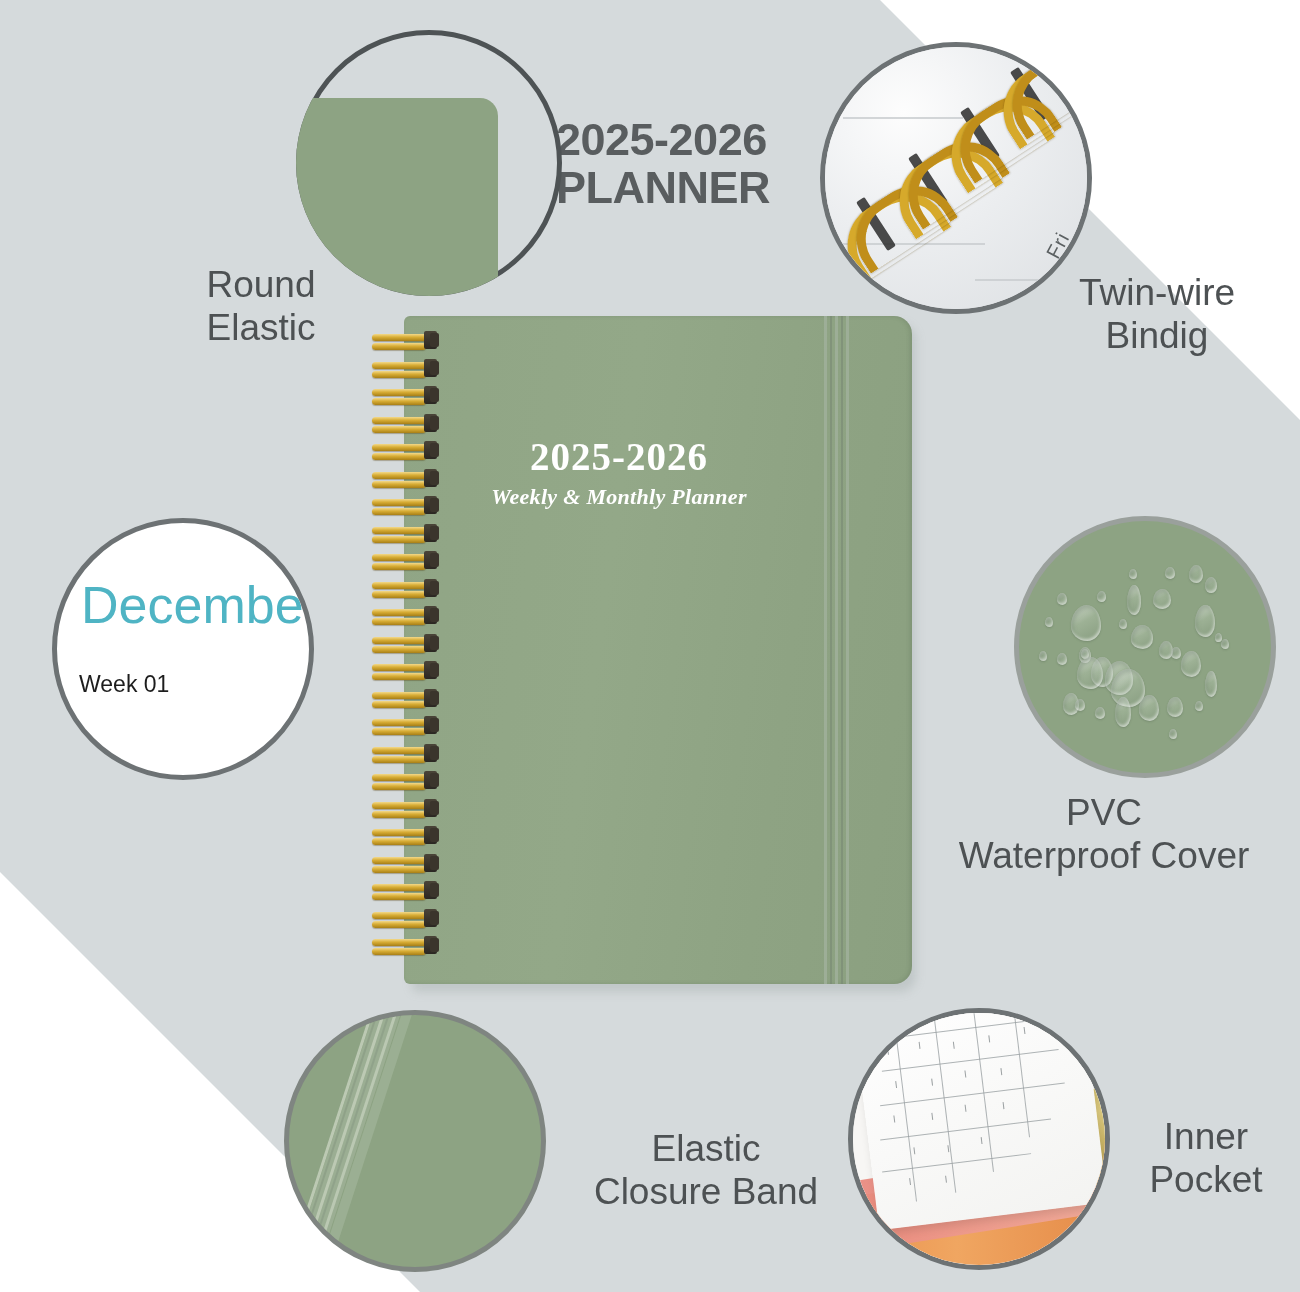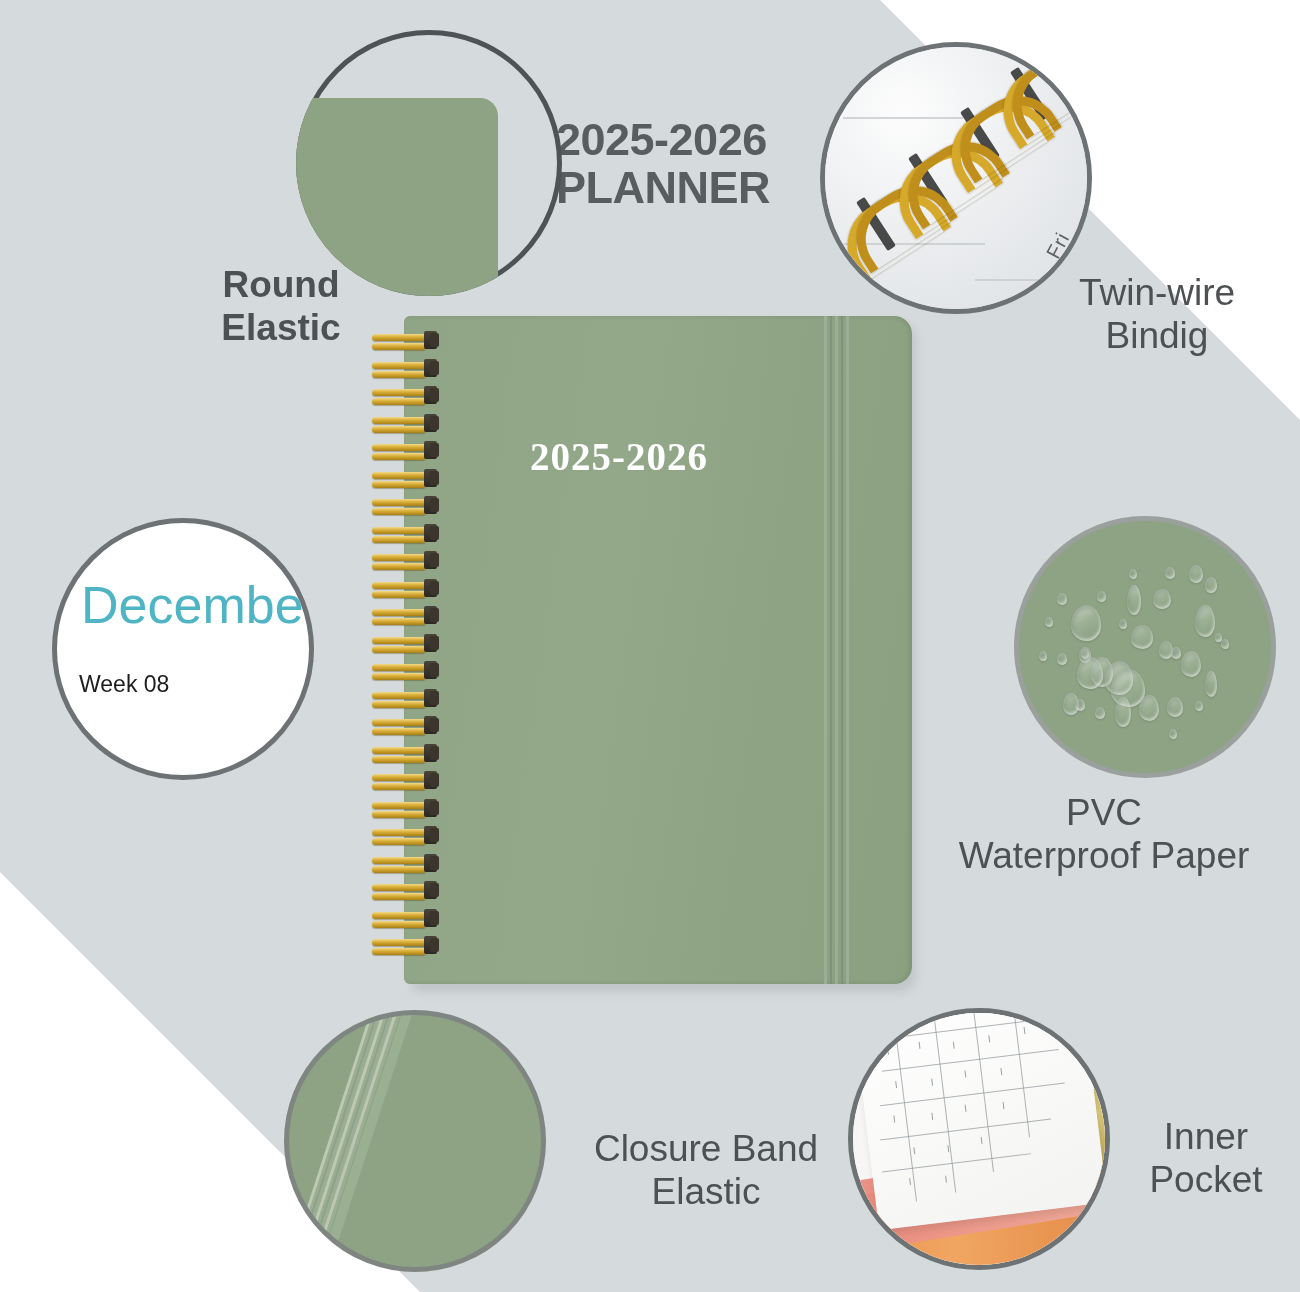--- a/index.html
+++ b/index.html
@@ -168,21 +168,21 @@
     position:absolute;left:556px;top:116px;width:280px;
     font-size:45px;font-weight:bold;color:#595d5f;line-height:1.06;
     text-align:left;letter-spacing:-.5px;
   }
 
   
   .label{
     position:absolute;color:#4d5153;font-size:37px;line-height:1.16;text-align:center;
     font-family:"Liberation Sans",sans-serif;
   }
-  #l-round{left:96px;top:264px;width:370px;font-weight:bold;}
+  #l-round{left:76px;top:264px;width:370px;}
   #l-wire{left:1012px;top:272px;width:290px;}
   #l-gsm{left:62px;top:794px;width:360px;}
   #l-pvc{left:908px;top:792px;width:392px;}
   #l-elastic{left:506px;top:1128px;width:400px;}
   #l-pocket{left:1106px;top:1116px;width:200px;}
 </style>
 </head>
 <body>
 
 <div class="stage">
@@ -232,21 +232,21 @@
       <div class="wire-27">27</div>
     </div>
   </div>
   <div class="label" id="l-wire">
     <div>Twin-wire</div>
     <div>Bindig</div>
   </div>
 
   <div class="circle" id="c-dec">
     <div class="dec-month">December</div>
-    <div class="dec-week">Week 08</div>
+    <div class="dec-week">Week 01</div>
   </div>
   <div class="label" id="l-gsm">
   </div>
 
   <div class="circle sage" id="c-pvc">
     <div style="position:absolute;inset:0;">
       <div class="droplet" style="left:52px;top:84px;width:30px;height:36px;"></div>
       <div class="droplet" style="left:72px;top:136px;width:22px;height:30px;"></div>
       <div class="droplet" style="left:60px;top:126px;width:12px;height:16px;"></div>
       <div class="droplet" style="left:62px;top:128px;width:8px;height:10px;"></div>
@@ -278,37 +278,37 @@
       <div class="droplet" style="left:176px;top:180px;width:8px;height:10px;"></div>
       <div class="droplet" style="left:150px;top:208px;width:8px;height:10px;"></div>
       <div class="droplet" style="left:186px;top:150px;width:12px;height:26px;"></div>
       <div class="droplet" style="left:202px;top:118px;width:8px;height:10px;"></div>
       <div class="droplet" style="left:196px;top:112px;width:7px;height:9px;"></div>
       <div class="droplet" style="left:100px;top:98px;width:8px;height:10px;"></div>
     </div>
   </div>
   <div class="label" id="l-pvc">
     <div>PVC</div>
-    <div>Waterproof Paper</div>
+    <div>Waterproof Cover</div>
   </div>
 
   <div class="circle sage" id="c-elastic">
     <div style="position:absolute;inset:0;">
       <div class="elastic-stripe" style="left:104px;width:26px;background:rgba(168,184,160,.55);"></div>
       <div class="elastic-stripe" style="left:100px;width:3px;background:rgba(196,208,188,.85);"></div>
       <div class="elastic-stripe" style="left:106px;width:2px;background:rgba(128,146,124,.45);"></div>
       <div class="elastic-stripe" style="left:112px;width:3px;background:rgba(196,208,188,.8);"></div>
       <div class="elastic-stripe" style="left:118px;width:2px;background:rgba(128,146,124,.4);"></div>
       <div class="elastic-stripe" style="left:124px;width:3px;background:rgba(196,208,188,.75);"></div>
       <div class="elastic-stripe" style="left:132px;width:10px;background:rgba(174,190,166,.45);"></div>
     </div>
   </div>
   <div class="label" id="l-elastic">
+    <div>Elastic</div>
     <div>Closure Band</div>
-    <div>Elastic</div>
   </div>
 
   <div class="circle" id="c-pocket">
     <div style="position:absolute;inset:0;background:#f7f6f4;">
       <div class="pocket-wood"></div>
       <div class="pocket-red"></div>
       <div class="pocket-card">
         <div class="pocket-visa">VISA</div>
       </div>
       <div class="pocket-page">
@@ -350,20 +350,21 @@
   <div class="book">
     <div class="book-shadow"></div>
     <div class="book-cover">
       <div class="cover-elastic" style="left:420px;"></div>
       <div class="cover-elastic dark" style="left:426px;width:2px;"></div>
       <div class="cover-elastic" style="left:431px;"></div>
       <div class="cover-elastic dark" style="left:437px;width:2px;"></div>
       <div class="cover-elastic" style="left:442px;"></div>
 
       <div class="cover-title">2025-2026</div>
+      <div class="cover-sub">Weekly &amp; Monthly Planner</div>
     </div>
     <div class="spiral" id="spiral">
         <div class="coil" style="top: 0px;">
           <i></i>
           <i class="two"></i>
           <b></b>
           <s></s>
         </div>
         <div class="coil" style="top: 27.5px;">
           <i></i>

